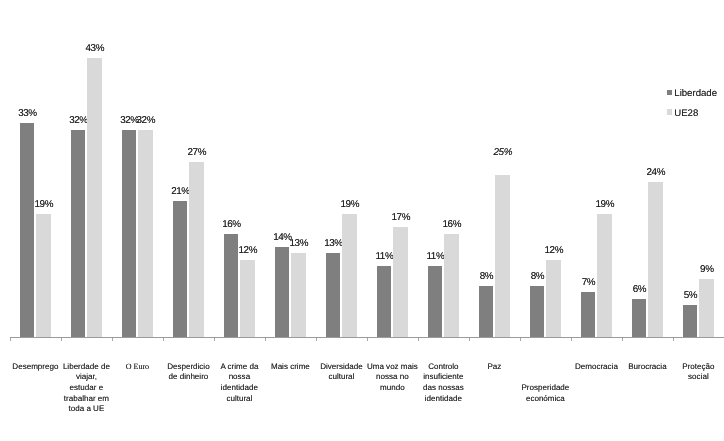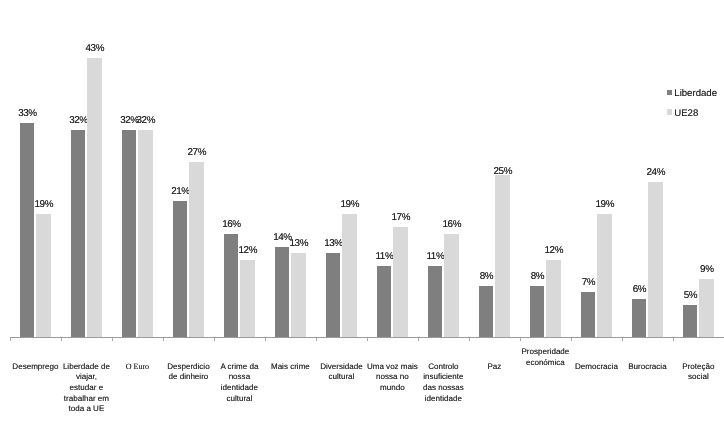--- a/index.html
+++ b/index.html
@@ -53,21 +53,21 @@
       <div class="value-label" style="left: 365.6px; width: 37.6px; top: 252.25px;"><span>11</span><span>%</span></div>
       <div class="bar" style="left: 392.5px; width: 15.6px; top: 227.423px; height: 110.576px; background: rgb(217, 217, 217);"></div>
       <div class="value-label" style="left: 381px; width: 39.6px; top: 213.224px;"><span>17</span><span>%</span></div>
       <div class="bar" style="left: 428.1px; width: 13.6px; top: 266.45px; height: 71.5495px; background: rgb(127, 127, 127);"></div>
       <div class="value-label" style="left: 416.6px; width: 37.6px; top: 252.25px;"><span>11</span><span>%</span></div>
       <div class="bar" style="left: 443.5px; width: 15.6px; top: 233.928px; height: 104.072px; background: rgb(217, 217, 217);"></div>
       <div class="value-label" style="left: 432px; width: 39.6px; top: 219.728px;"><span>16</span><span>%</span></div>
       <div class="bar" style="left: 479.1px; width: 13.6px; top: 285.964px; height: 52.036px; background: rgb(127, 127, 127);"></div>
       <div class="value-label" style="left: 467.6px; width: 37.6px; top: 271.764px;"><span>8</span><span>%</span></div>
       <div class="bar" style="left: 494.5px; width: 15.6px; top: 175.387px; height: 162.613px; background: rgb(217, 217, 217);"></div>
-      <div class="value-label" style="left: 483px; width: 39.6px; top: 167px;"><span>25</span><span>%</span></div>
+      <div class="value-label" style="left: 483px; width: 39.6px; top: 148px; font-style: italic;"><span>25</span><span>%</span></div>
       <div class="bar" style="left: 530.1px; width: 13.6px; top: 285.964px; height: 52.036px; background: rgb(127, 127, 127);"></div>
       <div class="value-label" style="left: 518.6px; width: 37.6px; top: 271.764px;"><span>8</span><span>%</span></div>
       <div class="bar" style="left: 545.5px; width: 15.6px; top: 259.946px; height: 78.054px; background: rgb(217, 217, 217);"></div>
       <div class="value-label" style="left: 534px; width: 39.6px; top: 245.746px;"><span>12</span><span>%</span></div>
       <div class="bar" style="left: 581.1px; width: 13.6px; top: 292.469px; height: 45.5315px; background: rgb(127, 127, 127);"></div>
       <div class="value-label" style="left: 569.6px; width: 37.6px; top: 278.269px;"><span>7</span><span>%</span></div>
       <div class="bar" style="left: 596.5px; width: 15.6px; top: 214.415px; height: 123.585px; background: rgb(217, 217, 217);"></div>
       <div class="value-label" style="left: 585px; width: 39.6px; top: 200.214px;"><span>19</span><span>%</span></div>
       <div class="bar" style="left: 632.1px; width: 13.6px; top: 298.973px; height: 39.027px; background: rgb(127, 127, 127);"></div>
       <div class="value-label" style="left: 620.6px; width: 37.6px; top: 284.773px;"><span>6</span><span>%</span></div>
@@ -134,21 +134,21 @@
       </div>
       <div class="cat-label" style="left: 417.9px; width: 51px; top: 345.9px;">
         <div>Controlo</div>
         <div>insuficiente</div>
         <div>das nossas</div>
         <div>identidade</div>
       </div>
       <div class="cat-label" style="left: 468.9px; width: 51px; top: 345.9px;">
         <div>Paz</div>
       </div>
-      <div class="cat-label" style="left: 519.9px; width: 51px; top: 331px; text-align: center;">
+      <div class="cat-label" style="left: 519.9px; width: 51px; top: 367px; text-align: center;">
         <div>Prosperidade</div>
         <div>económica</div>
       </div>
       <div class="cat-label" style="left: 570.9px; width: 51px; top: 345.9px;">
         <div>Democracia</div>
       </div>
       <div class="cat-label" style="left: 621.9px; width: 51px; top: 345.9px;">
         <div>Burocracia</div>
       </div>
       <div class="cat-label" style="left: 672.9px; width: 51px; top: 345.9px;">

